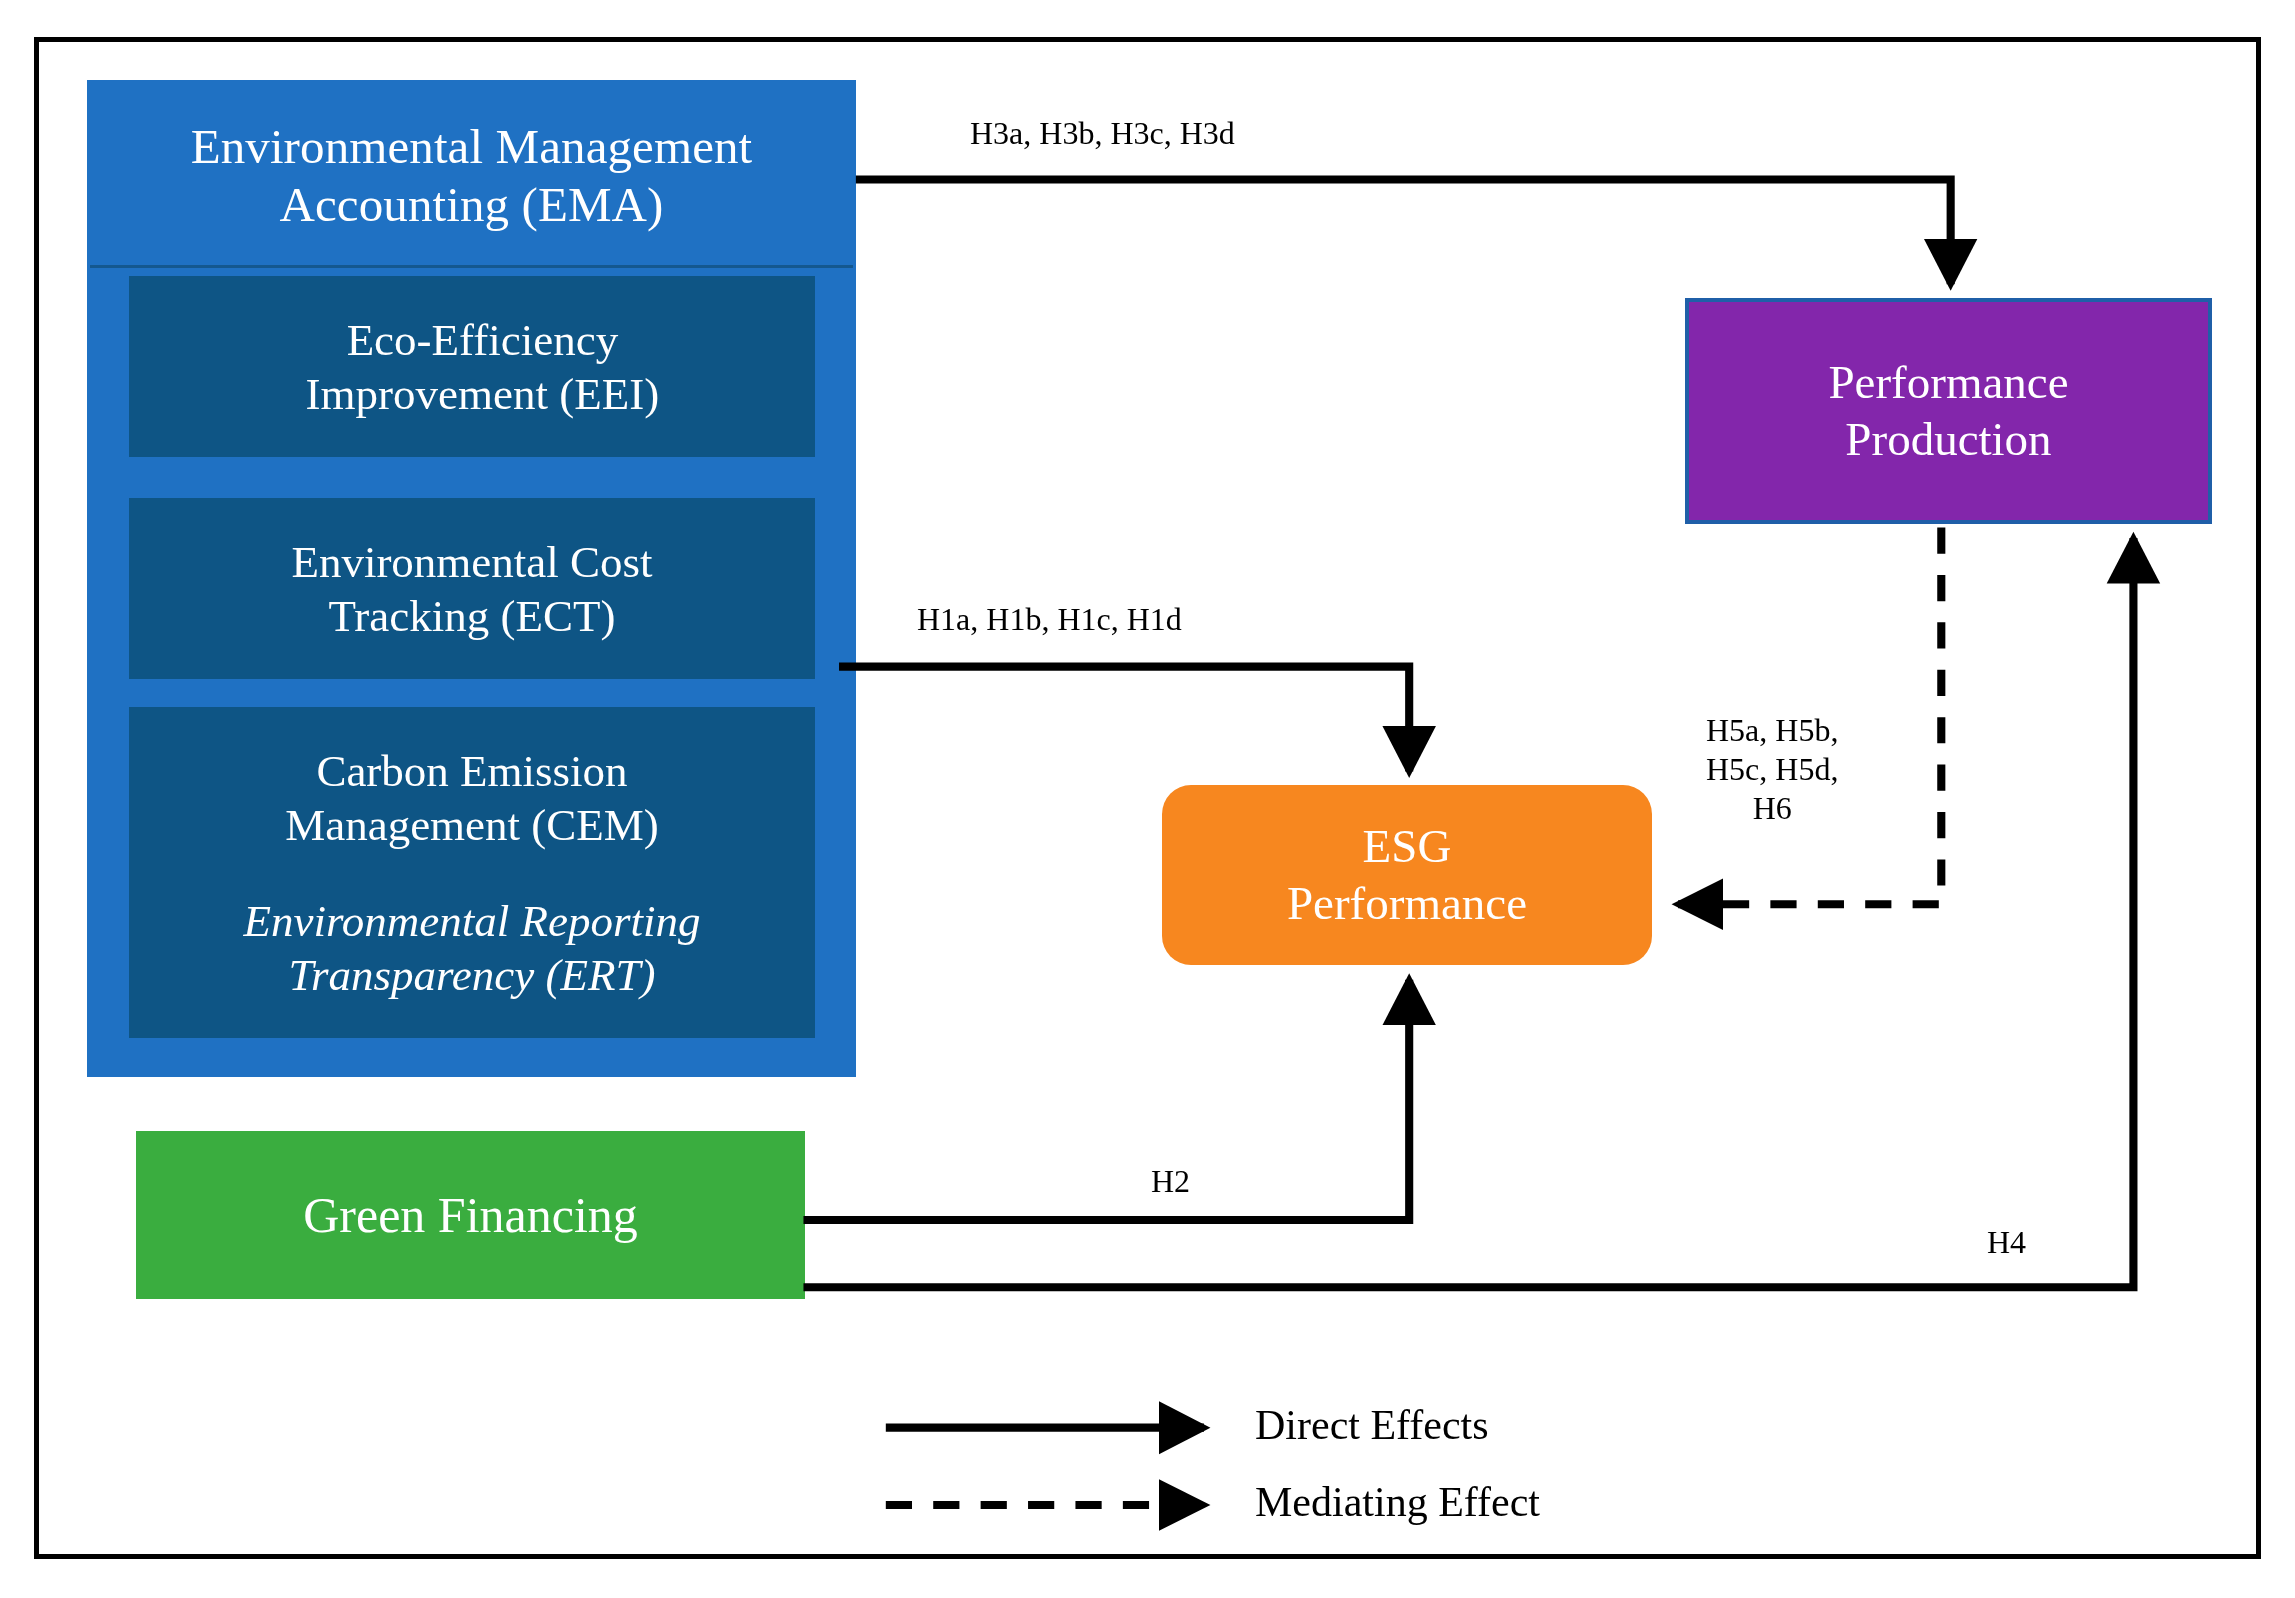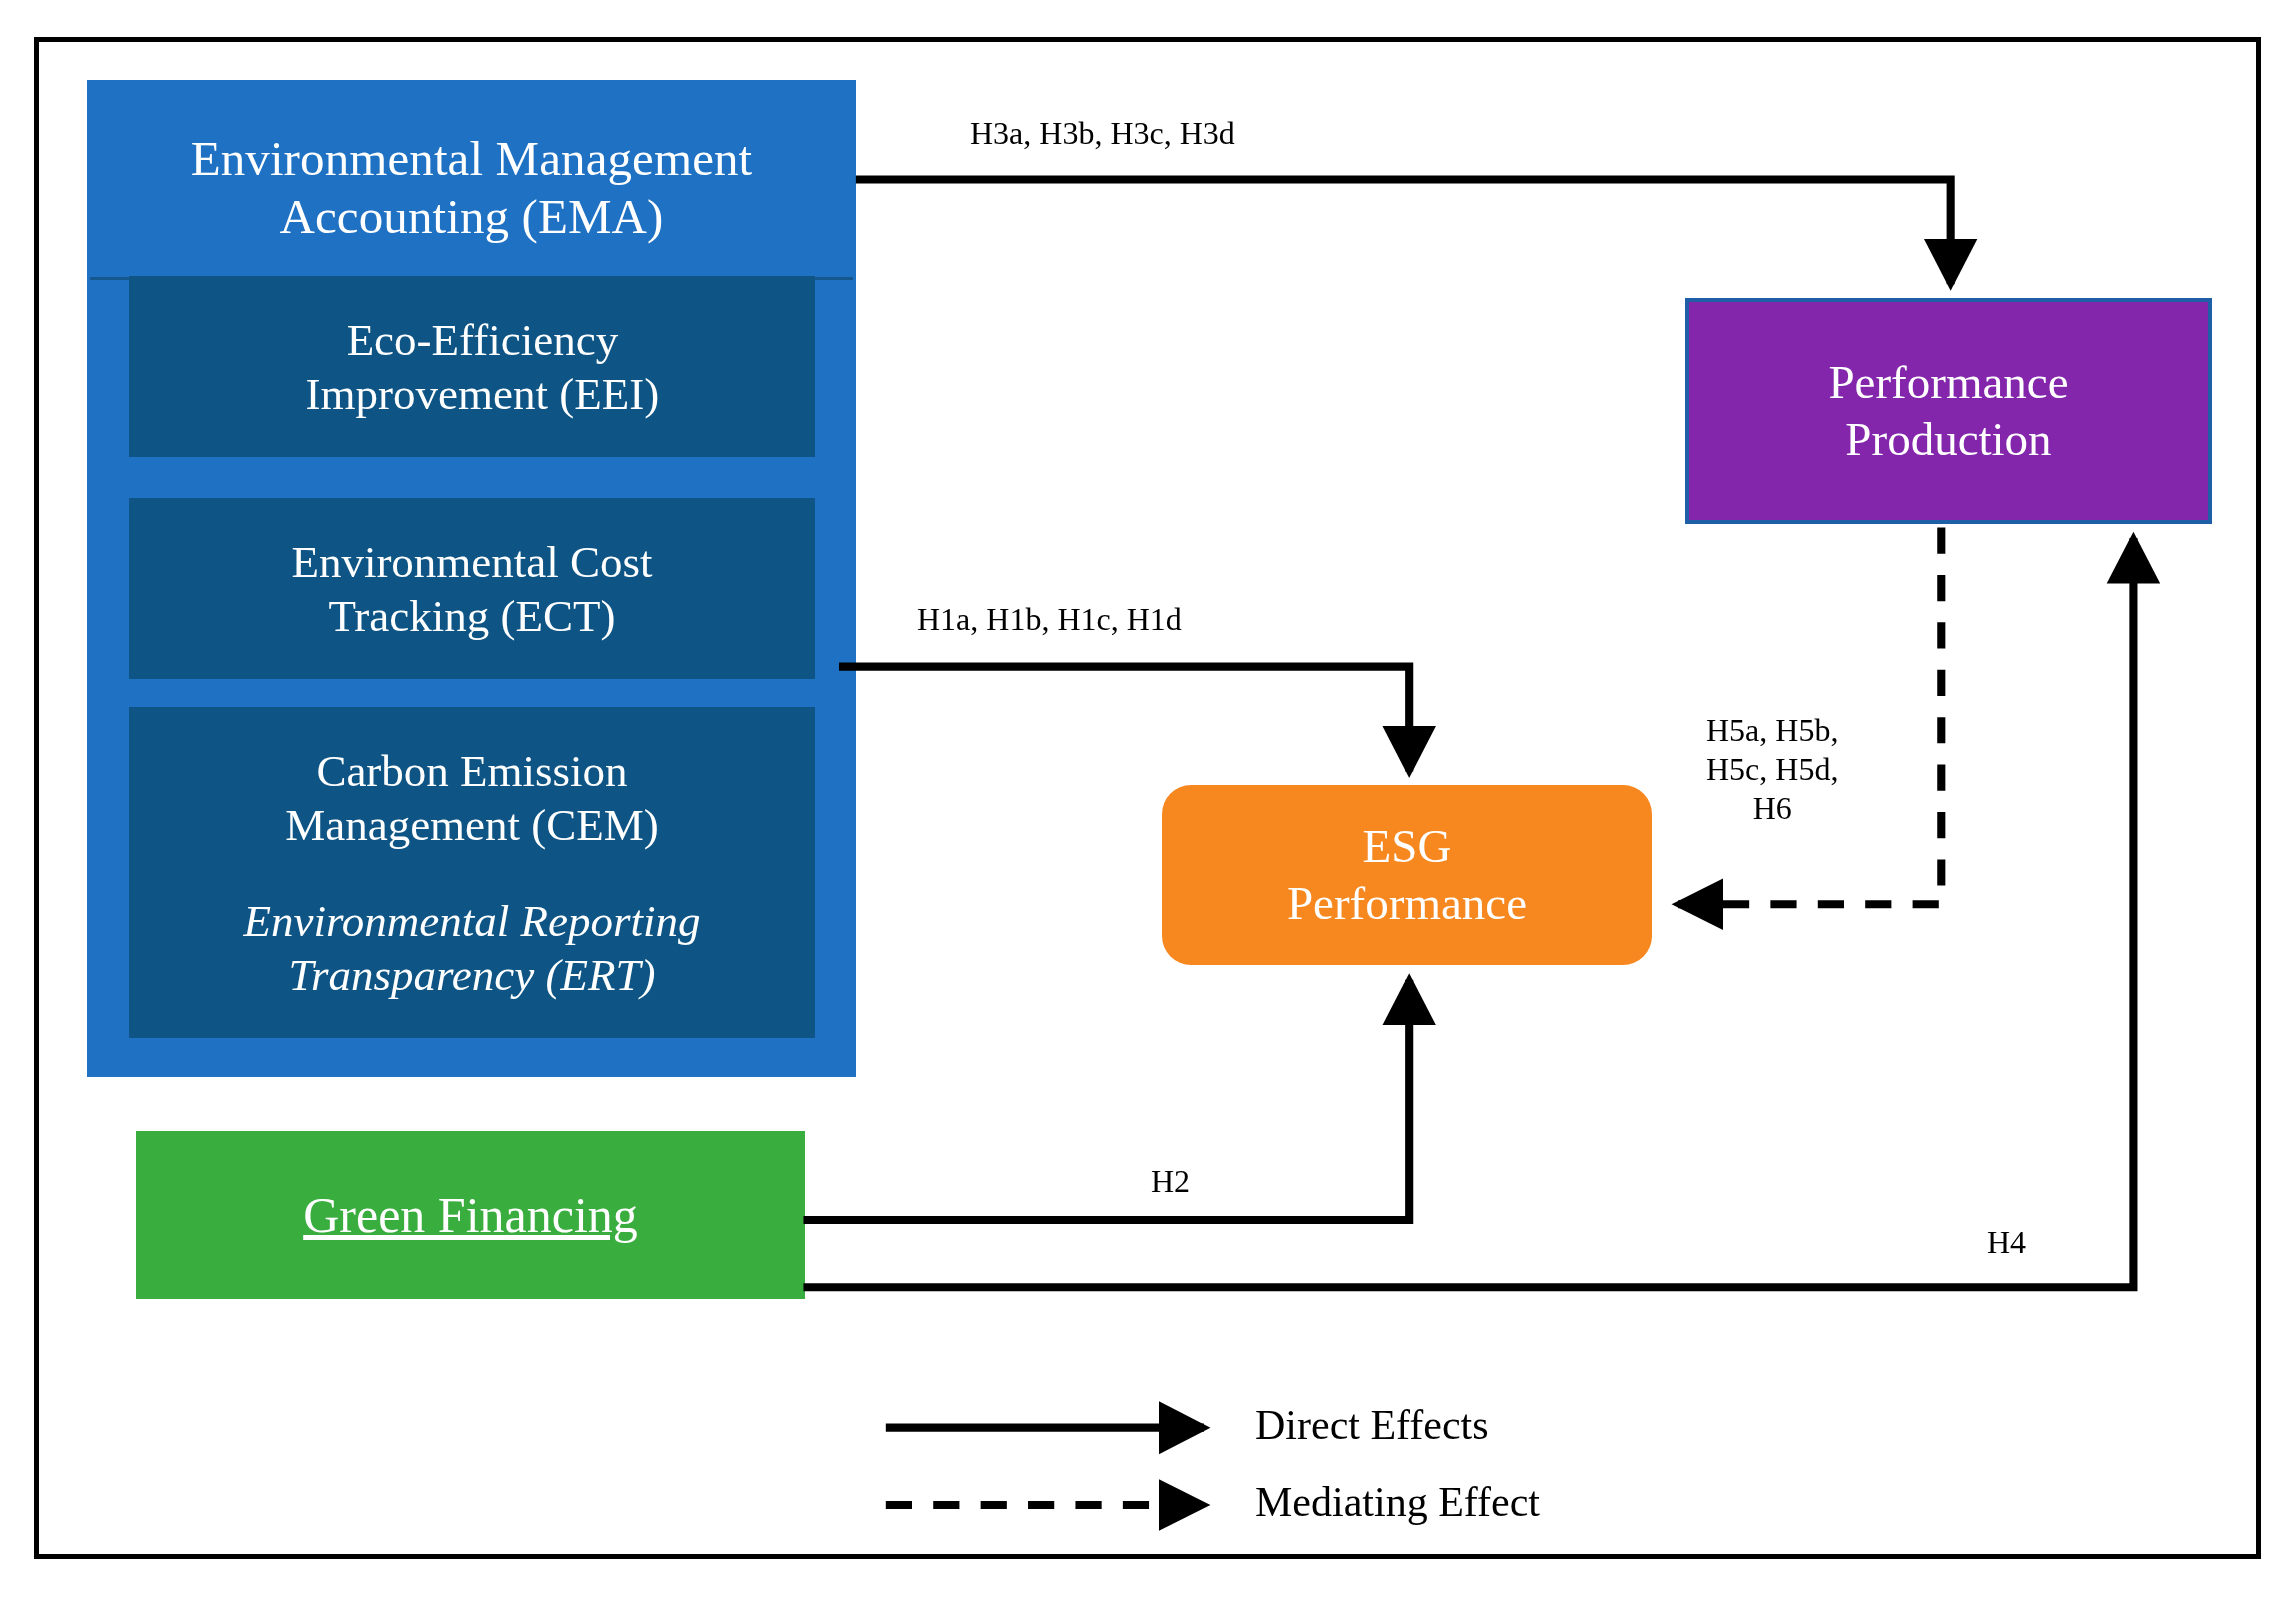--- a/index.html
+++ b/index.html
@@ -35,21 +35,21 @@
     top: 80px;
     width: 769px;
     height: 997px;
     background: #1f71c3;
     border: 3.7px solid #1f71c3;
     box-sizing: border-box;
   }
   .ema-header {
     position: absolute;
     left: 0px;
-    top: 16px;
+    top: 4px;
     width: 100%;
     height: 181px;
     display: flex;
     align-items: center;
     justify-content: center;
     text-align: center;
     color: #ffffff;
     font-size: 49px;
     line-height: 1.18;
     letter-spacing: 0.1px;
@@ -85,21 +85,20 @@
     top: 1131px;
     width: 669px;
     height: 168px;
     background: #3aad3f;
     display: flex;
     align-items: center;
     justify-content: center;
     color: #ffffff;
     font-size: 50px;
     box-sizing: border-box;
-    text-decoration: underline;
   }
   
   .esg-box {
     position: absolute;
     left: 1162px;
     top: 785px;
     width: 490px;
     height: 180px;
     background: #f7871f;
     display: flex;

